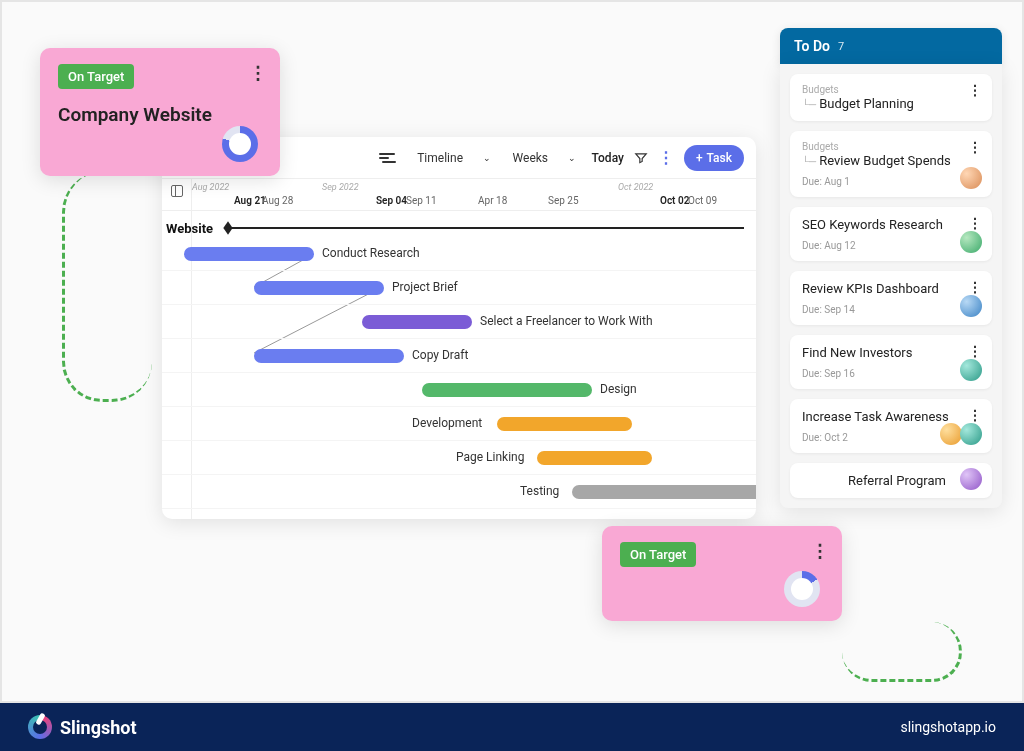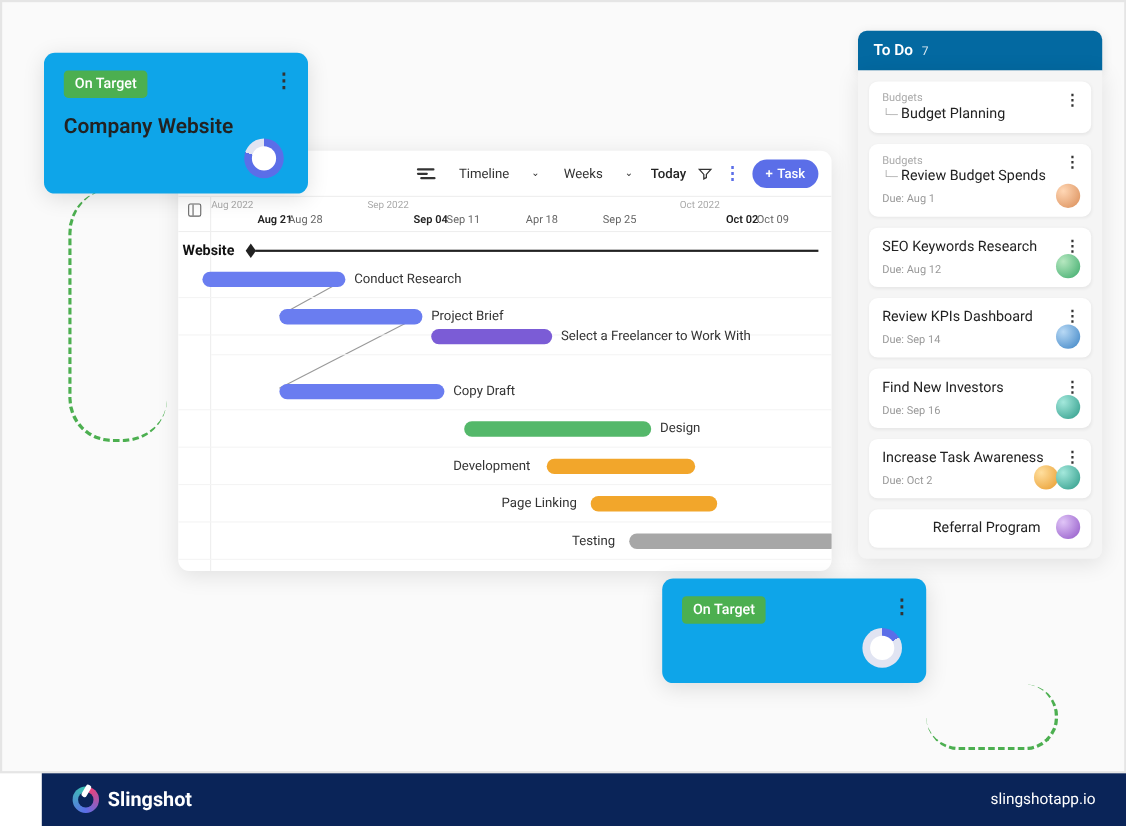--- a/index.html
+++ b/index.html
@@ -1,20 +1,20 @@
 <!DOCTYPE html>
 <html><head>
 <meta charset="utf-8">
 <style>
   * { margin: 0; padding: 0; box-sizing: border-box; font-family: -apple-system, BlinkMacSystemFont, 'Segoe UI', Roboto, sans-serif; }
   body { background: #fff; width: 1024px; height: 751px; position: relative; overflow: hidden; }
   .canvas { position: relative; width: 100%; height: 703px; background: #fafafa; border: 2px solid #e5e5e5; }
 
   
-  .project-card { position: absolute; background: #0ea5e9; border-radius: 10px; box-shadow: 0 4px 20px rgba(0,0,0,0.12); padding: 16px 18px; width: 240px; }
+  .project-card { position: absolute; background: #f9a8d4; border-radius: 10px; box-shadow: 0 4px 20px rgba(0,0,0,0.12); padding: 16px 18px; width: 240px; }
   .project-card.cw { top: 46px; left: 38px; }
   .project-card.ss { top: 524px; left: 600px; width: 240px; }
   .on-target { display: inline-block; background: #4CAF50; color: #fff; font-size: 13px; font-weight: 500; padding: 5px 10px; border-radius: 4px; }
   .project-card .more { position: absolute; right: 14px; top: 14px; font-size: 18px; color: #333; font-weight: bold; letter-spacing: -1px; }
   .project-title { font-size: 19px; font-weight: 600; color: #222; margin-top: 14px; }
   .donut { position: absolute; right: 22px; bottom: 14px; width: 36px; height: 36px; border-radius: 50%; background: conic-gradient(#5b6ee8 0 80%, #e1e4f2 80% 100%); }
   .donut.ss-d { background: conic-gradient(#5b6ee8 0 16%, #e1e4f2 16% 100%); }
   .donut::after { content:""; position:absolute; inset:7px; background:#fff; border-radius:50%; }
 
   
@@ -24,21 +24,21 @@
 
   
   .gantt { position: absolute; top: 135px; left: 160px; width: 594px; height: 382px; background: #fff; border-radius: 10px; box-shadow: 0 4px 20px rgba(0,0,0,0.1); overflow: hidden; }
   .g-toolbar { height: 42px; display: flex; align-items: center; justify-content: flex-end; gap: 10px; padding: 0 12px; border-bottom: 1px solid #eee; }
   .g-tool { display:flex; align-items:center; gap:20px; font-size:12px; color:#333; padding:4px 6px; border-radius:4px; cursor:pointer; }
   .g-tool .chev { font-size: 9px; }
   .g-today { font-size: 12px; color: #222; font-weight:500; cursor:pointer; }
   .g-more { font-size: 16px; font-weight:bold; color:#5b6ee8; cursor:pointer; }
   .g-task-btn { background: #5b6ee8; color:#fff; font-size:12px; padding:6px 12px; border-radius:16px; font-weight:500; cursor:pointer; display:flex; align-items:center; gap:4px;}
   .g-dates { position: relative; height:32px; border-bottom:1px solid #eee; }
-  .g-month { position:absolute; top:3px; font-size:9px; color:#aaa; }
+  .g-month { position:absolute; top:3px; font-size:9px; color:#aaa;font-style:italic; }
   .g-day { position:absolute; top:16px; font-size:10px; color:#666; }
   .g-day.bold { font-weight:600; color:#222;margin-left:42px; }
   .g-left-col { position:absolute; left:0; top:42px; bottom:0; width:30px; border-right:1px solid #eee; display:flex; align-items:flex-start; padding-top:6px; justify-content:center;}
   .g-section { position:absolute; left:4px; top:84px; font-size:13px; font-weight:700; color:#111; }
   .g-section-line { position:absolute; top:90px; left:70px; right:12px; height:2px; background:#222; }
   .g-section-line::before { content:""; position:absolute; left:-8px; top:-3px; width:8px; height:8px; background:#222; transform: rotate(45deg) skew(10deg,10deg); }
   .g-row { position:absolute; left:0; right:0; height:34px; border-bottom:1px solid #f4f4f4; }
   .g-bar { position:absolute; height:14px; border-radius:7px; top:10px; }
   .g-label { position:absolute; font-size:12px; color:#333; top:9px; white-space:nowrap; }
   .c-blue { background:#6a7df0; }
@@ -65,21 +65,21 @@
   .av-red { background: radial-gradient(circle at 30% 30%, #ffd7b5, #d98b55); }
   .av-green { background: radial-gradient(circle at 30% 30%, #b6e8c0, #3aa969); }
   .av-blue { background: radial-gradient(circle at 30% 30%, #b8d9f5, #3a82c4); }
   .av-orange { background: radial-gradient(circle at 30% 30%, #ffdf9e, #e89a2b); }
   .av-teal { background: radial-gradient(circle at 30% 30%, #a4e8dc, #2a9986); }
   .av-purple { background: radial-gradient(circle at 30% 30%, #e0c5f7, #9055c7); }
   
   .t-card.peek { padding-left: 58px;}
 
   
-  .footer { position: absolute; bottom: 0; left: 0; right: 0; height: 48px; background: #0a2458; display:flex; align-items:center; justify-content:space-between; padding:0 28px;margin-left:38px;}
+  .footer { position: absolute; bottom: 0; left: 0; right: 0; height: 48px; background: #0a2458; display:flex; align-items:center; justify-content:space-between; padding:0 28px;}
   .footer-brand { display:flex; align-items:center; gap:8px; color:#fff; font-size:18px; font-weight:700;}
   .footer-url { color:#fff; font-size:14px;}
   .logo-badge { width:24px; height:24px; border-radius:50%; background: conic-gradient(#ff3b6b, #5b6ee8, #3ac4b0); position:relative;}
   .logo-badge::after { content:""; position:absolute; inset:5px; background:#0a2458; border-radius:50%;}
   .logo-badge::before { content:""; position:absolute; left:10px; top:-2px; width:5px; height:12px; background:#fff; transform:rotate(30deg); border-radius:2px; z-index:2;}
 
   .filter-svg { width:14px; height:14px; }
 
   .tl-icon { width:18px; height:10px; position:relative;}
   .tl-icon span { position:absolute; left:0; height:2px; background:#333; border-radius:2px;}
@@ -122,21 +122,21 @@
           <span>Task</span>
         </div>
     </div>
 
     <div class="g-left-col">
         <div class="col-icon"></div>
       </div>
 
     <div class="g-dates">
       <span class="g-month" style="left:30px">Aug 2022</span>
-      <span class="g-month" style="left:172px">Sep 2022</span>
+      <span class="g-month" style="left:160px">Sep 2022</span>
       <span class="g-month" style="left:456px">Oct 2022</span>
       <span class="g-day bold" style="left:30px">Aug 21</span>
       <span class="g-day" style="left:100px">Aug 28</span>
       <span class="g-day bold" style="left:172px">Sep 04</span>
       <span class="g-day" style="left:244px">Sep 11</span>
       <span class="g-day" style="left:316px">Apr 18</span>
       <span class="g-day" style="left:386px">Sep 25</span>
       <span class="g-day bold" style="left:456px">Oct 02</span>
       <span class="g-day" style="left:526px">Oct 09</span>
     </div>
@@ -151,21 +151,21 @@
 
     <div id="gantt-rows">
         <div class="g-row" style="top: 100px;">
           <div class="g-bar c-blue" style="left: 22px; width: 130px;"></div>
           <div class="g-label" style="left: 160px;">Conduct Research</div>
         </div>
         <div class="g-row" style="top: 134px;">
           <div class="g-bar c-blue" style="left: 92px; width: 130px;"></div>
           <div class="g-label" style="left: 230px;">Project Brief</div>
         </div>
-        <div class="g-row" style="top: 152px; margin-left: 30px;">
+        <div class="g-row" style="top: 168px;">
           <div class="g-bar c-violet" style="left: 200px; width: 110px;"></div>
           <div class="g-label" style="left: 318px;">Select a Freelancer to Work With</div>
         </div>
         <div class="g-row" style="top: 202px;">
           <div class="g-bar c-blue" style="left: 92px; width: 150px;"></div>
           <div class="g-label" style="left: 250px;">Copy Draft</div>
         </div>
         <div class="g-row" style="top: 236px;">
           <div class="g-bar c-green" style="left: 260px; width: 170px;"></div>
           <div class="g-label" style="left: 438px;">Design</div>

